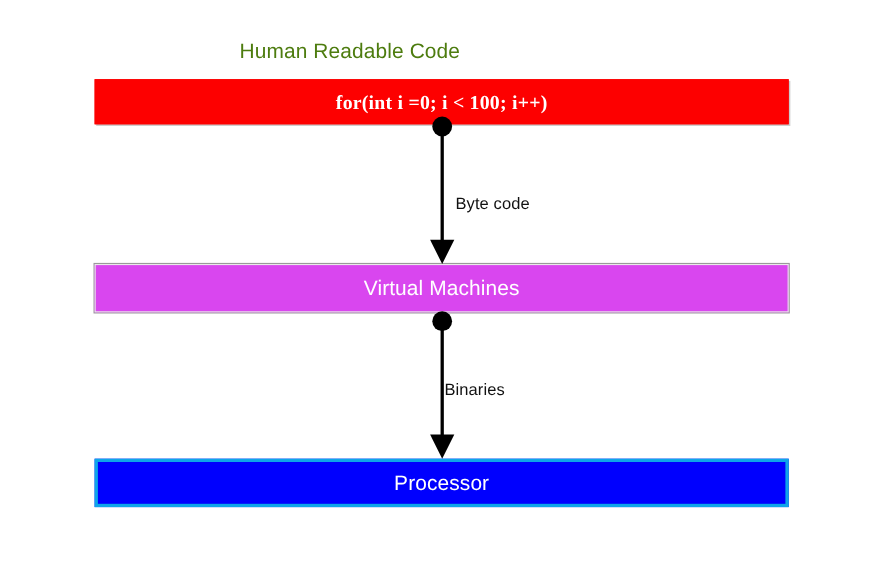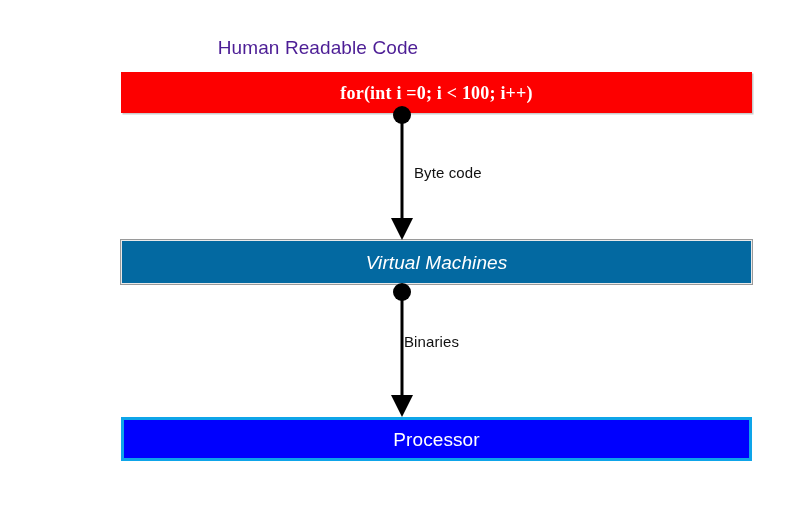--- a/index.html
+++ b/index.html
@@ -22,36 +22,35 @@
   
   .diagram-title {
     position: absolute;
     left: 0;
     top: 37px;
     width: 636px;
     text-align: center;
     font-family: "Liberation Sans", sans-serif;
     font-size: 19px;
     font-weight: 400;
-    color: #4c1d95;
+    color: #4d7c0f;
     letter-spacing: 0.1px;
     white-space: nowrap;
   }
 
   
   .stage-box {
     position: absolute;
     left: 86px;
     width: 631px;
     box-sizing: border-box;
     display: flex;
     align-items: center;
     justify-content: center;
     color: #ffffff;
-    margin-left: 35px;
   }
 
   .stage-box .stage-label {
     font-family: "Liberation Sans", sans-serif;
     font-size: 19px;
     font-weight: 400;
     color: #ffffff;
     letter-spacing: 0.1px;
     white-space: nowrap;
     line-height: 1;
@@ -69,24 +68,23 @@
     font-family: "Liberation Serif", serif;
     font-size: 18px;
     font-weight: 700;
     letter-spacing: 0.2px;
   }
 
   
   #box-vm {
     top: 240px;
     height: 44px;
-    background: #0369a1;
+    background: #d946ef;
     border: 1px solid #e9e9e9;
     box-shadow: 0 0 0 1px #9a9a9a;
-    font-style: italic;
   }
 
   
   #box-cpu {
     top: 417px;
     height: 44px;
     background: #0000fe;
     border: 3px solid #0ea5e9;
   }
 
@@ -102,20 +100,21 @@
   }
 
   .edge-label {
     position: absolute;
     font-family: "Liberation Sans", sans-serif;
     font-size: 15px;
     font-weight: 400;
     color: #111111;
     white-space: nowrap;
     letter-spacing: 0.1px;
+    margin-top: 13px;
   }
   #label-bytecode { left: 414px; top: 164px; }
   #label-binaries { left: 404px; top: 333px; }
 </style>
 </head>
 <body>
 
 <div id="canvas">
 
   <div class="diagram-title">Human Readable Code</div>

